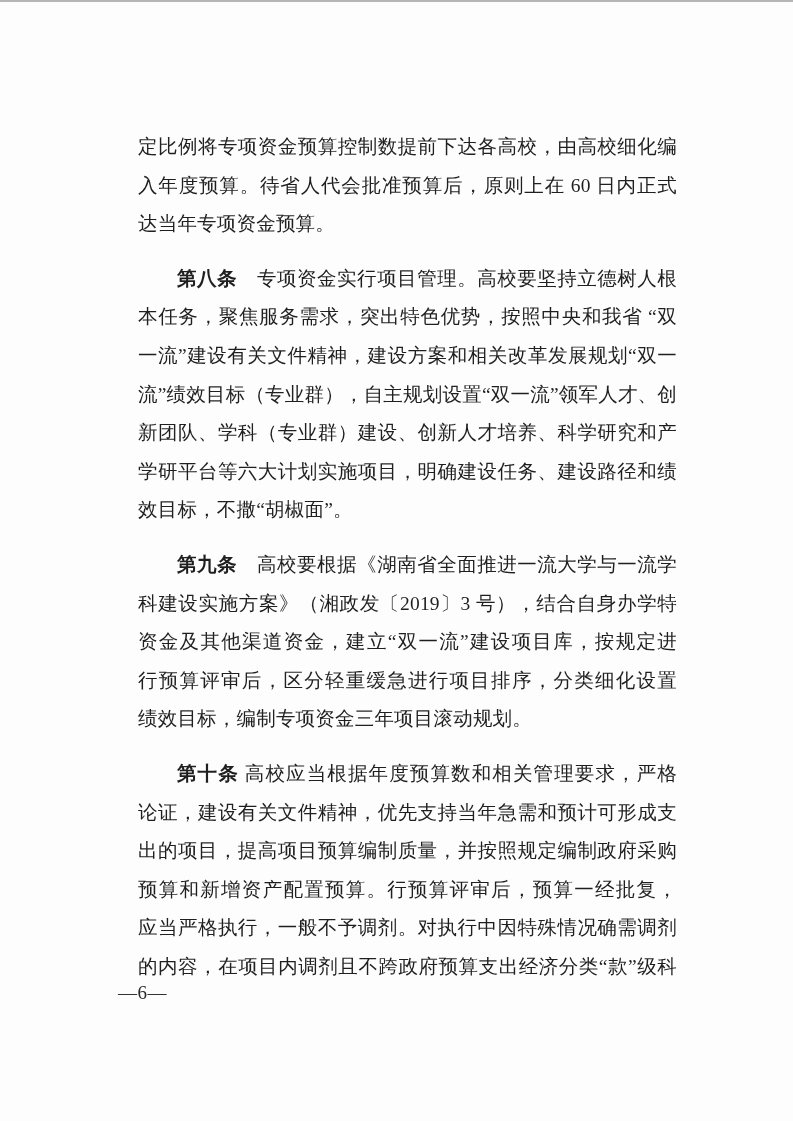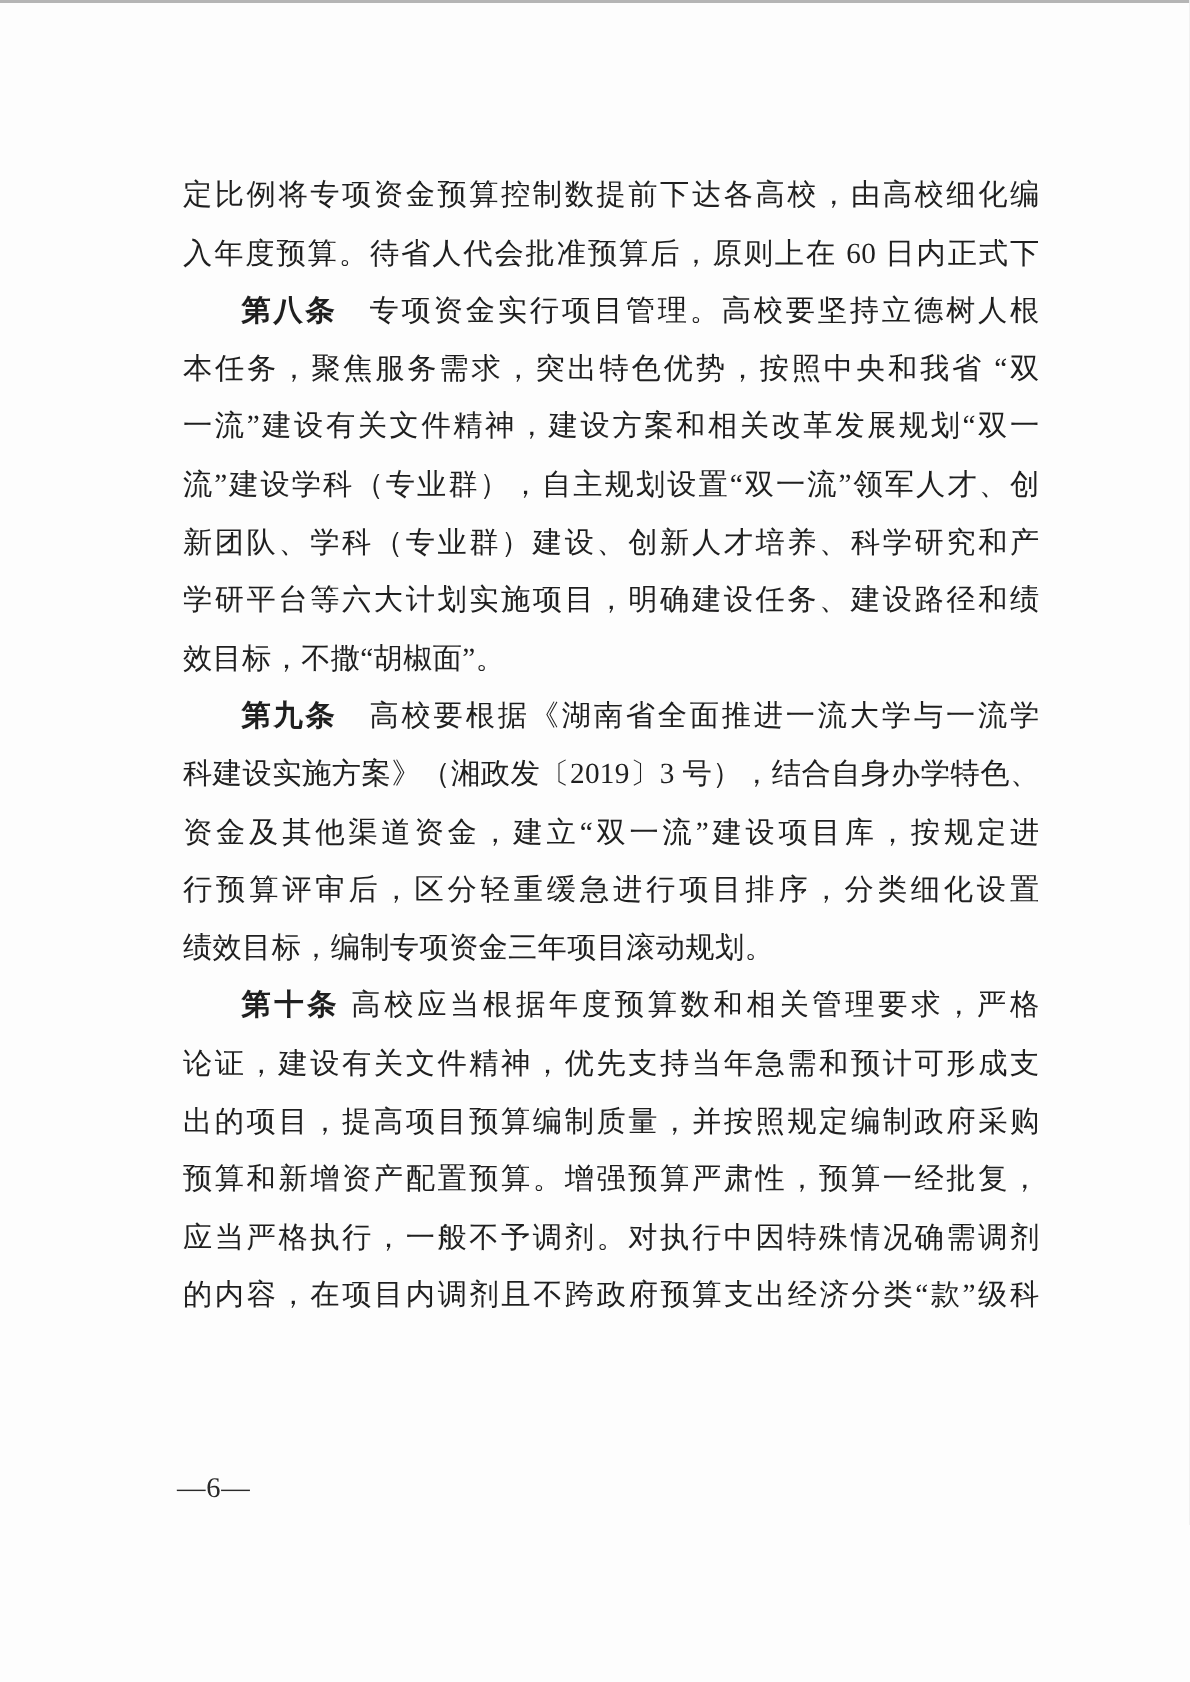--- a/index.html
+++ b/index.html
@@ -24,21 +24,21 @@
     height: 2px;
     background: #b5b5b5;
   }
   .doc-body {
     position: absolute;
     top: 112px;
     left: 122px;
     width: 571px;
   }
   .paragraph {
-    margin: 0;
+    margin: 16px;
     padding: 0;
   }
   .line {
     height: 38.6px;
     line-height: 38.6px;
     font-size: 19.5px;
     letter-spacing: 0.2px;
     white-space: normal;
     text-align: justify;
     text-align-last: justify;
@@ -70,41 +70,42 @@
 <body>
 
 <div class="page">
   <div class="scan-edge"></div>
 
   <div class="doc-body">
 
   <div class="paragraph">
         <div class="line">定比例将专项资金预算控制数提前下达各高校，由高校细化编</div>
         <div class="line">入年度预算。待省人代会批准预算后，原则上在 60 日内正式下</div>
+        <div class="line last">达当年专项资金预算。</div>
       </div>
       <div class="paragraph">
         <div class="line indent"><span class="article-number">第八条</span>　专项资金实行项目管理。高校要坚持立德树人根</div>
         <div class="line">本任务，聚焦服务需求，突出特色优势，按照中央和我省 “双</div>
         <div class="line">一流”建设有关文件精神，建设方案和相关改革发展规划“双一</div>
-        <div class="line">流”建设学科（专业群），自主规划设置“双一流”领军人才、创</div>
+        <div class="line">流”绩效目标（专业群），自主规划设置“双一流”领军人才、创</div>
         <div class="line">新团队、学科（专业群）建设、创新人才培养、科学研究和产</div>
         <div class="line">学研平台等六大计划实施项目，明确建设任务、建设路径和绩</div>
         <div class="line last">效目标，不撒“胡椒面”。</div>
       </div>
       <div class="paragraph">
         <div class="line indent"><span class="article-number">第九条</span>　高校要根据《湖南省全面推进一流大学与一流学</div>
         <div class="line">科建设实施方案》（湘政发〔2019〕3 号），结合自身办学特色、</div>
         <div class="line">资金及其他渠道资金，建立“双一流”建设项目库，按规定进</div>
         <div class="line">行预算评审后，区分轻重缓急进行项目排序，分类细化设置</div>
         <div class="line last">绩效目标，编制专项资金三年项目滚动规划。</div>
       </div>
       <div class="paragraph">
         <div class="line indent"><span class="article-number">第十条</span> 高校应当根据年度预算数和相关管理要求，严格</div>
         <div class="line">论证，建设有关文件精神，优先支持当年急需和预计可形成支</div>
         <div class="line">出的项目，提高项目预算编制质量，并按照规定编制政府采购</div>
-        <div class="line">预算和新增资产配置预算。增强预算严肃性，预算一经批复，</div>
+        <div class="line">预算和新增资产配置预算。行预算评审后，预算一经批复，</div>
         <div class="line">应当严格执行，一般不予调剂。对执行中因特殊情况确需调剂</div>
         <div class="line">的内容，在项目内调剂且不跨政府预算支出经济分类“款”级科</div>
       </div>
     </div>
 
   <div class="page-number">—6—</div>
 </div>
 
 </body></html>

